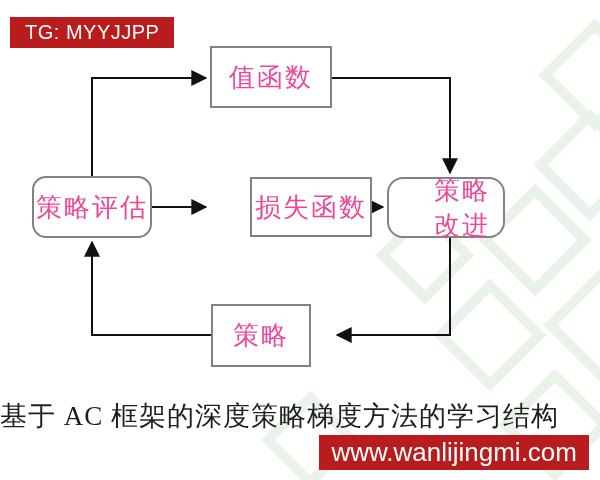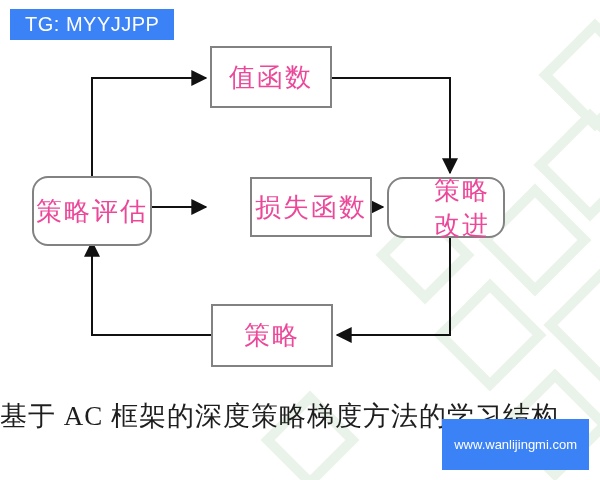--- a/index.html
+++ b/index.html
@@ -18,40 +18,41 @@
   
   #watermark {
     position: absolute;
     left: 0; top: 0;
     width: 600px; height: 480px;
     z-index: 0;
   }
   
   .badge {
     position: absolute;
-    background: #3b82f6;
+    background: #b91c1c;
     color: #ffffff;
     font-family: "Liberation Sans", sans-serif;
     z-index: 5;
     white-space: nowrap;
+    margin-top: 8px;
   }
   #badge-top-left {
     left: 10px; top: 9px;
     height: 31px;
     line-height: 31px;
     padding: 0 15px;
     font-size: 20px;
     letter-spacing: 0.5px;
   }
   #badge-bottom-right {
     right: 11px; bottom: 10px;
     height: 27px;
     line-height: 27px;
-    padding: 12px 12px;
-    font-size: 13px;
+    padding: 4px 12px;
+    font-size: 26px;
   }
   
   #edges {
     position: absolute;
     left: 0; top: 0;
     width: 600px; height: 480px;
     z-index: 1;
   }
   #edges path.edge {
     fill: none;
@@ -67,24 +68,24 @@
     background: #ffffff;
     display: flex;
     align-items: center;
     justify-content: center;
     font-size: 26px;
     color: #ec4899;
     letter-spacing: 2px;
   }
   .node.rounded { border-radius: 16px; }
   #node-value-function      { left: 210px; top: 46px;  width: 122px; height: 62px; }
-  #node-policy-evaluation   { left: 32px;  top: 176px; width: 120px; height: 70px; }
+  #node-policy-evaluation   { left: 32px;  top: 176px; width: 120px; height: 62px; border-radius: 14px; }
   #node-loss-function       { left: 210px; top: 177px; width: 122px; height: 60px; margin-left: 40px; }
   #node-policy-improvement  { left: 387px; top: 177px; width: 118px; height: 61px; padding-left: 45px; }
-  #node-policy              { left: 211px; top: 304px; width: 122px; height: 63px; }
+  #node-policy              { left: 211px; top: 304px; width: 100px; height: 63px; }
   
   #caption {
     position: absolute;
     left: 0;
     top: 398px;
     width: 516px;
     z-index: 2;
     font-size: 27px;
     color: #1e1e1e;
     letter-spacing: 1px;

